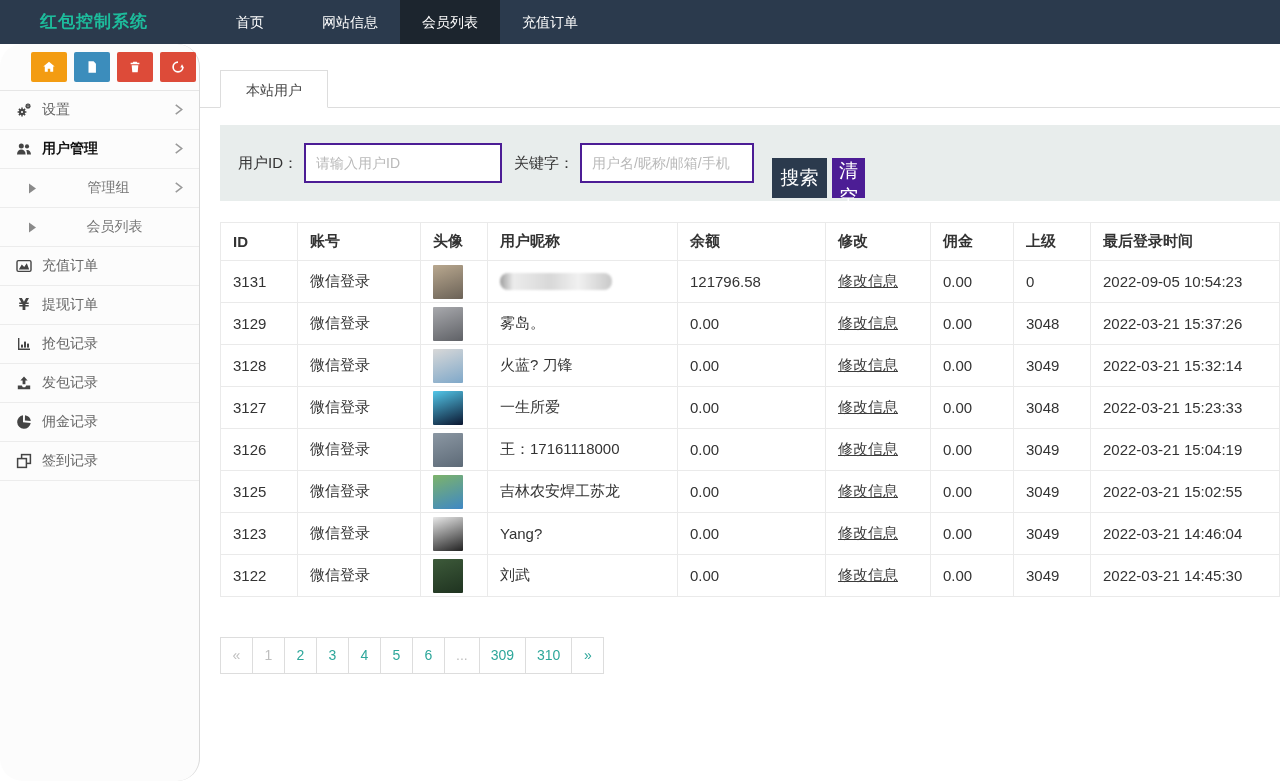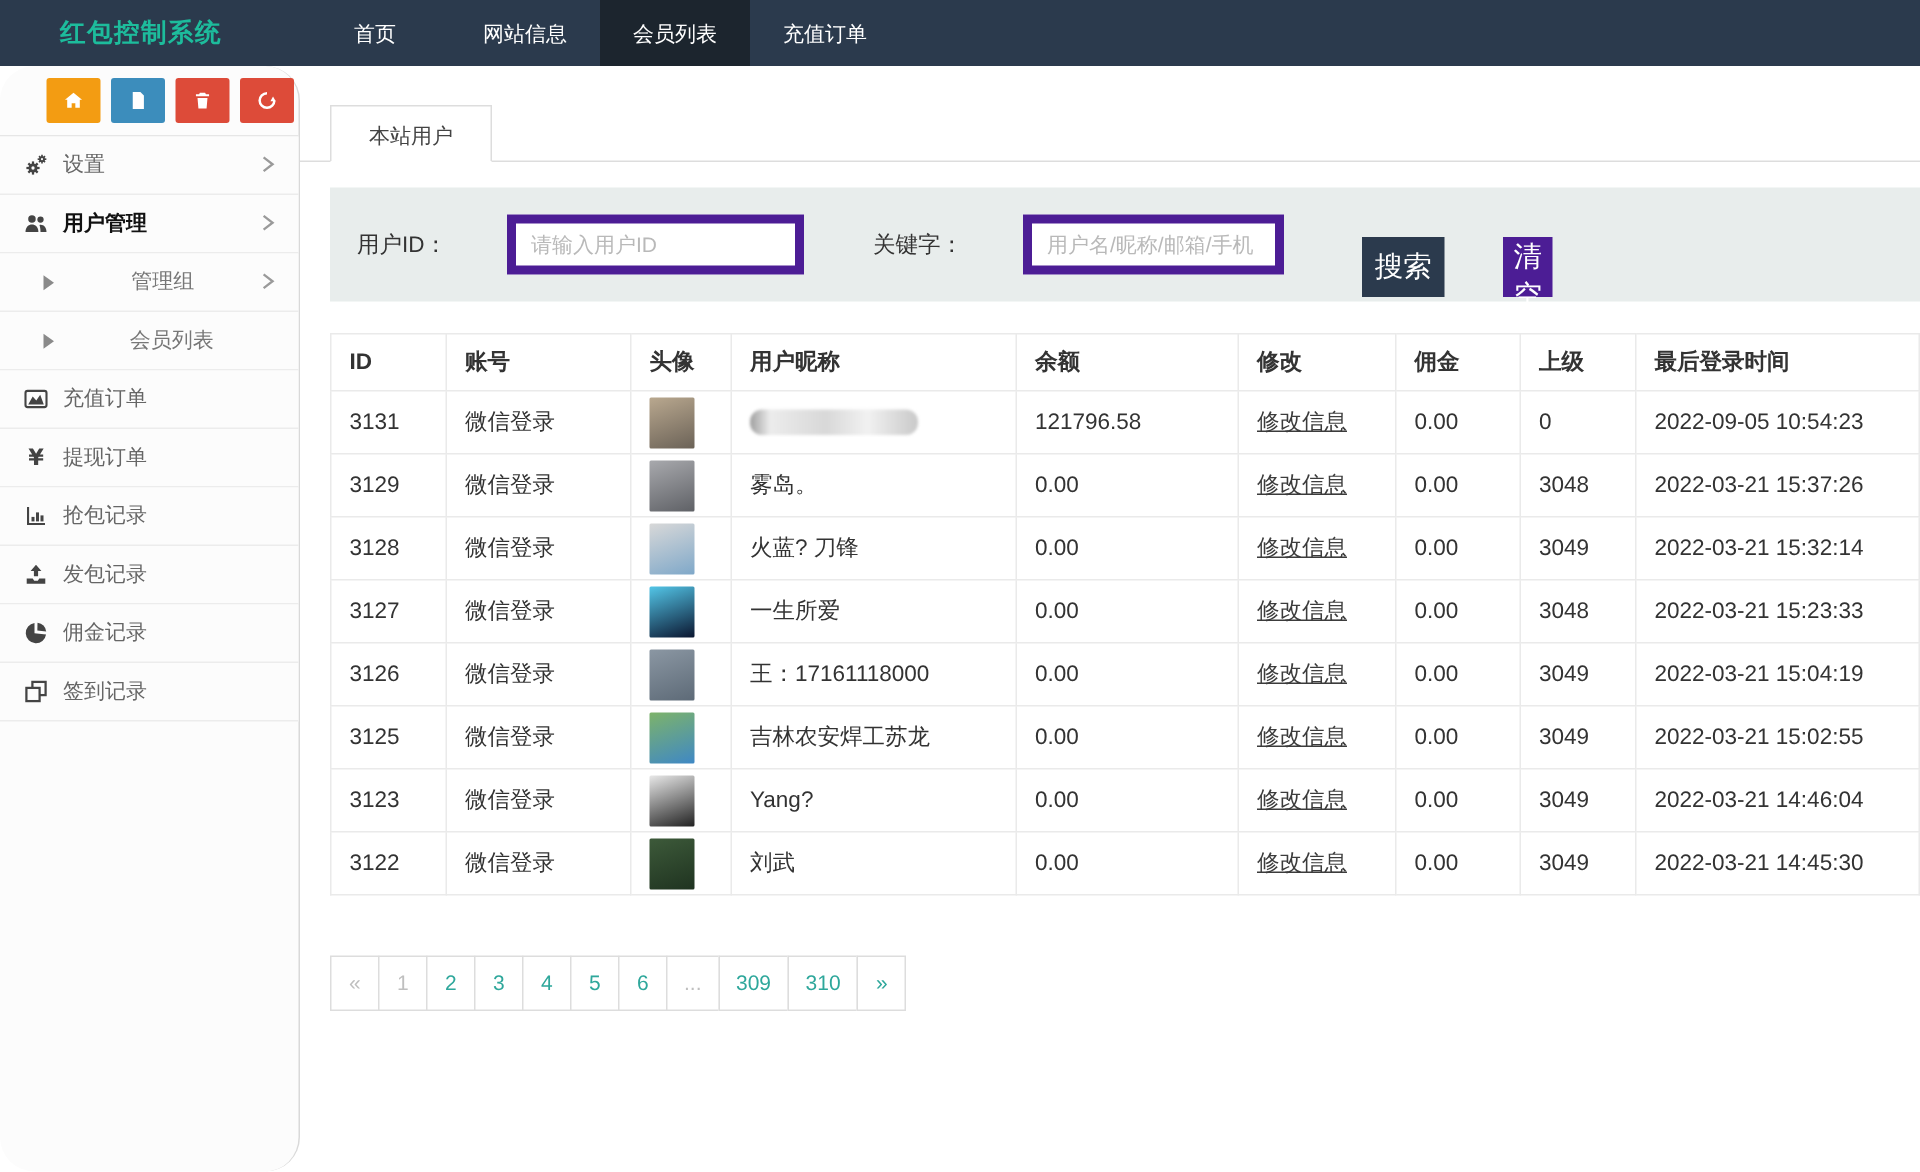--- a/index.html
+++ b/index.html
@@ -36,23 +36,23 @@
   .side-item .chev svg { width:11px; height:13px; display:block; }
   .yen-glyph { font-size:15px; font-weight:bold; color:#444; font-family:"DejaVu Sans",sans-serif; }
 
   
   .content { position:absolute; left:200px; top:44px; width:1080px; height:737px; background:#fff; }
   .tabstrip { padding:26px 0 0 20px; border-bottom:1px solid #ddd; }
   .tab { display:inline-block; padding:0 25px; height:38px; line-height:38px; background:#fff;
     border:1px solid #ddd; border-bottom:1px solid #fff; margin-bottom:-1px; font-size:14px; color:#444; cursor:pointer; }
 
   .search-panel { margin:17px 0 0 20px; height:76px; background:#e8edec; display:flex;
-    align-items:center; padding-left:18px;gap:34px; }
+    align-items:center; padding-left:18px; }
   .search-panel label { font-size:15px; color:#333; }
-  .search-panel input { height:40px; border:6px solid #4c1d95; background:#fff; padding:0 10px;
+  .search-panel input { height:40px; border:2px solid #4c1d95; background:#fff; padding:0 10px;
     font-size:14px; color:#be185d; margin-left:6px; outline:none; }
   .search-panel input::placeholder { color:#b9b9b9; }
   #userIdInput { width:198px; margin-right:12px; }
   #keywordInput { width:174px; }
   .btn { height:40px; border:none; color:#fff; font-size:19px; cursor:pointer;margin-top:29px; }
   .btn-search { width:55px; background:#2b3a4d; margin-left:18px; }
   .btn-clear { width:33px; background:#4c1d95; margin-left:5px; }
 
   table.users { margin:21px 0 0 20px; width:1060px; border-collapse:collapse; table-layout:fixed;border-radius:31px; }
   table.users th, table.users td { border:1px solid #eaeaea; padding:0 12px; font-size:15px;

